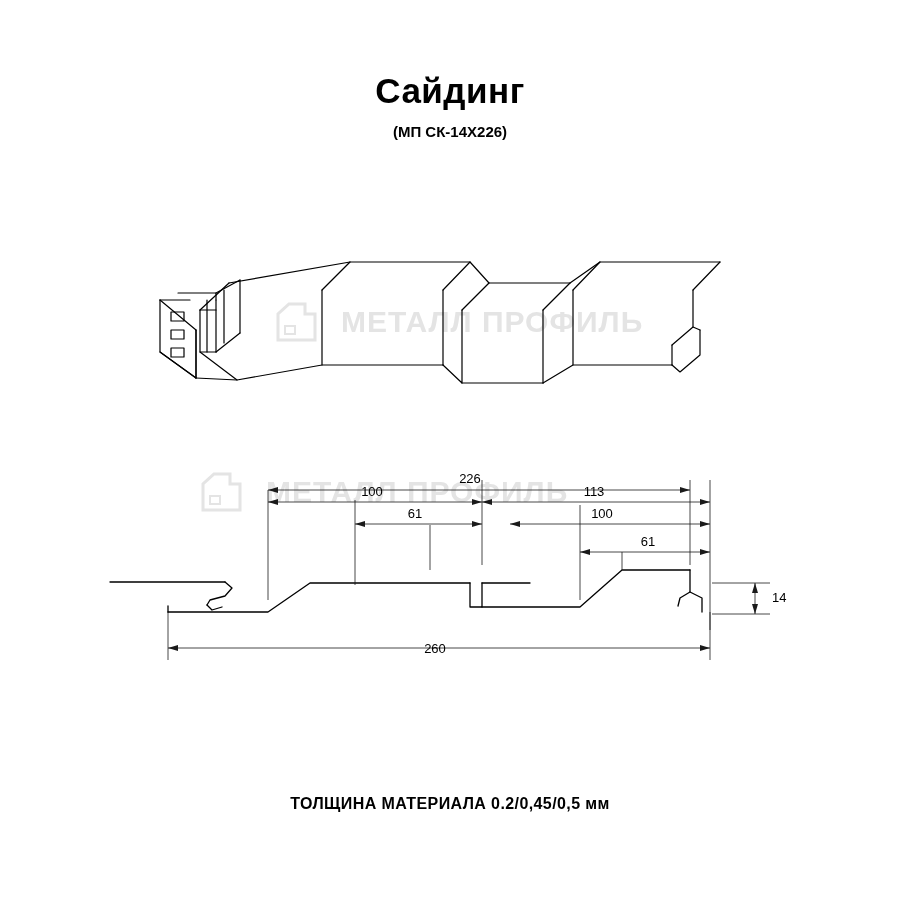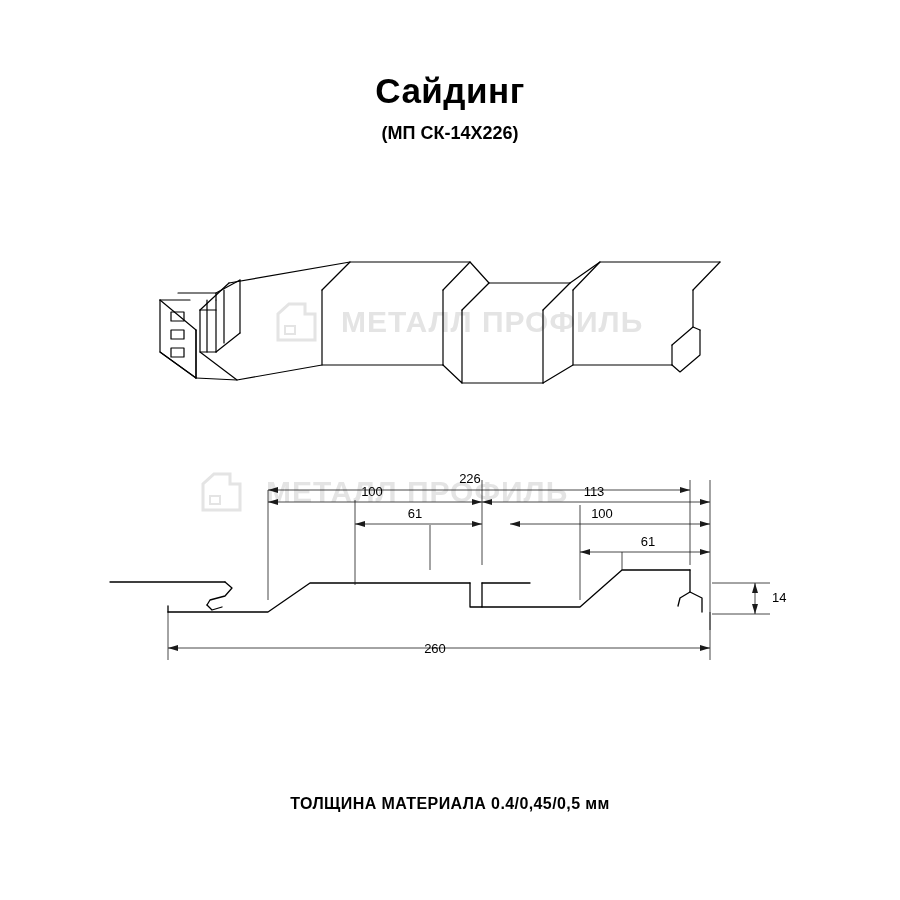--- a/index.html
+++ b/index.html
@@ -36,21 +36,21 @@
     line-height: 1.1;
     color: #000;
   }
   .title-sub {
     font-size: 17px;
     font-weight: bold;
     margin-top: 12px;
     color: #000;
   }
   .title-code {
-    font-size: 18px;
+    font-size: 15px;
     font-weight: bold;
     margin-top: 12px;
     color: #000;
   }
 
   
   .footer {
     position: absolute;
     top: 795px;
     left: 0;
@@ -252,15 +252,15 @@
       <text x="372" y="496">100</text>
       <text x="415" y="518">61</text>
       <text x="594" y="496">113</text>
       <text x="602" y="518">100</text>
       <text x="648" y="546">61</text>
       <text x="435" y="653">260</text>
       <text x="772" y="602" text-anchor="start">14</text>
     </g>
   </svg>
 
-  <div class="footer">ТОЛЩИНА МАТЕРИАЛА 0.4/0,45/0,5 мм</div>
+  <div class="footer">ТОЛЩИНА МАТЕРИАЛА 0.2/0,45/0,5 мм</div>
 
 </div>
 
 </body></html>

